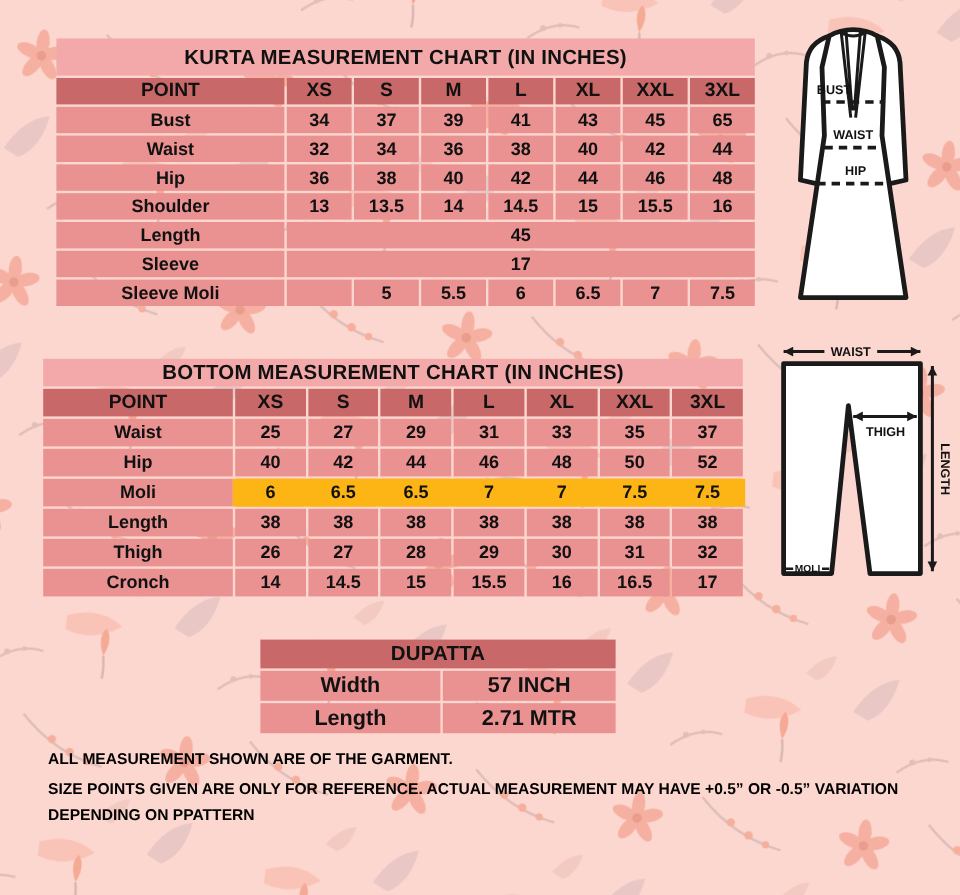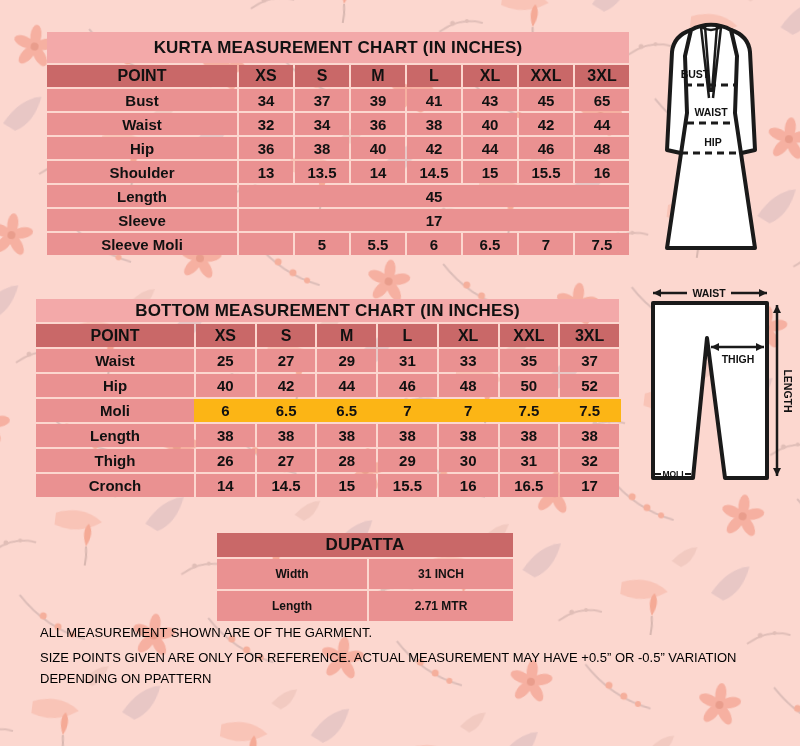--- a/index.html
+++ b/index.html
@@ -22,24 +22,24 @@
     overflow:hidden;white-space:nowrap;
   }
   .chart tr.title-row td{background:var(--title-bg,#f3a9a9);font-size:17px;height:31px;letter-spacing:.2px;}
   .chart tr.header-row td{background:var(--header-bg,#c96868);font-size:16px;}
   .chart td.point{font-size:15px;}
   .chart td.hl{background:var(--highlight,#fcb515);box-shadow:-2px 0 0 var(--highlight,#fcb515),2px 0 0 var(--highlight,#fcb515);}
   #kurta-chart{left:45px;top:30px;width:586px;}
   #bottom-chart{left:34px;top:297px;width:587px;}
   #bottom-chart td{height:23px;margin-top:40px;}
   #dupatta-chart{left:215px;top:531px;width:300px;}
-  #dupatta-chart td{height:30px;font-size:12px;}
+  #dupatta-chart td{height:25px;font-size:18px;}
   #dupatta-chart tr.title-row td{background:var(--header-bg,#c96868);font-size:17px;height:24px;}
   .notes{position:absolute;left:40px;top:622px;width:748px;z-index:2;}
-  .notes p{margin:0 0 4px 0;font-size:13px;font-weight:normal;line-height:21px;color:#000;}
+  .notes p{margin:0 0 4px 0;font-size:13px;font-weight:bold;line-height:21px;color:#000;}
   .diagram{position:absolute;z-index:2;}
   #kurta-diagram{left:643px;top:18px;}
   #pants-diagram{left:637px;top:283px;}
   svg text.dlabel{font-family:"Liberation Sans",sans-serif;font-weight:bold;fill:#111;}
 </style>
 </head>
 <body>
 
 <svg class="floral-bg" width="800" height="746" aria-hidden="true">
   <defs>
@@ -259,21 +259,21 @@
       <colgroup>
         <col style="width: 150px;">
         <col>
       </colgroup>
       <tbody>
         <tr class="title-row">
           <td colspan="2">DUPATTA</td>
         </tr>
         <tr>
           <td class="point">Width</td>
-          <td>31 INCH</td>
+          <td>57 INCH</td>
         </tr>
         <tr>
           <td class="point">Length</td>
           <td>2.71 MTR</td>
         </tr>
       </tbody>
     </table>
 </section>
 
 <div class="notes">

